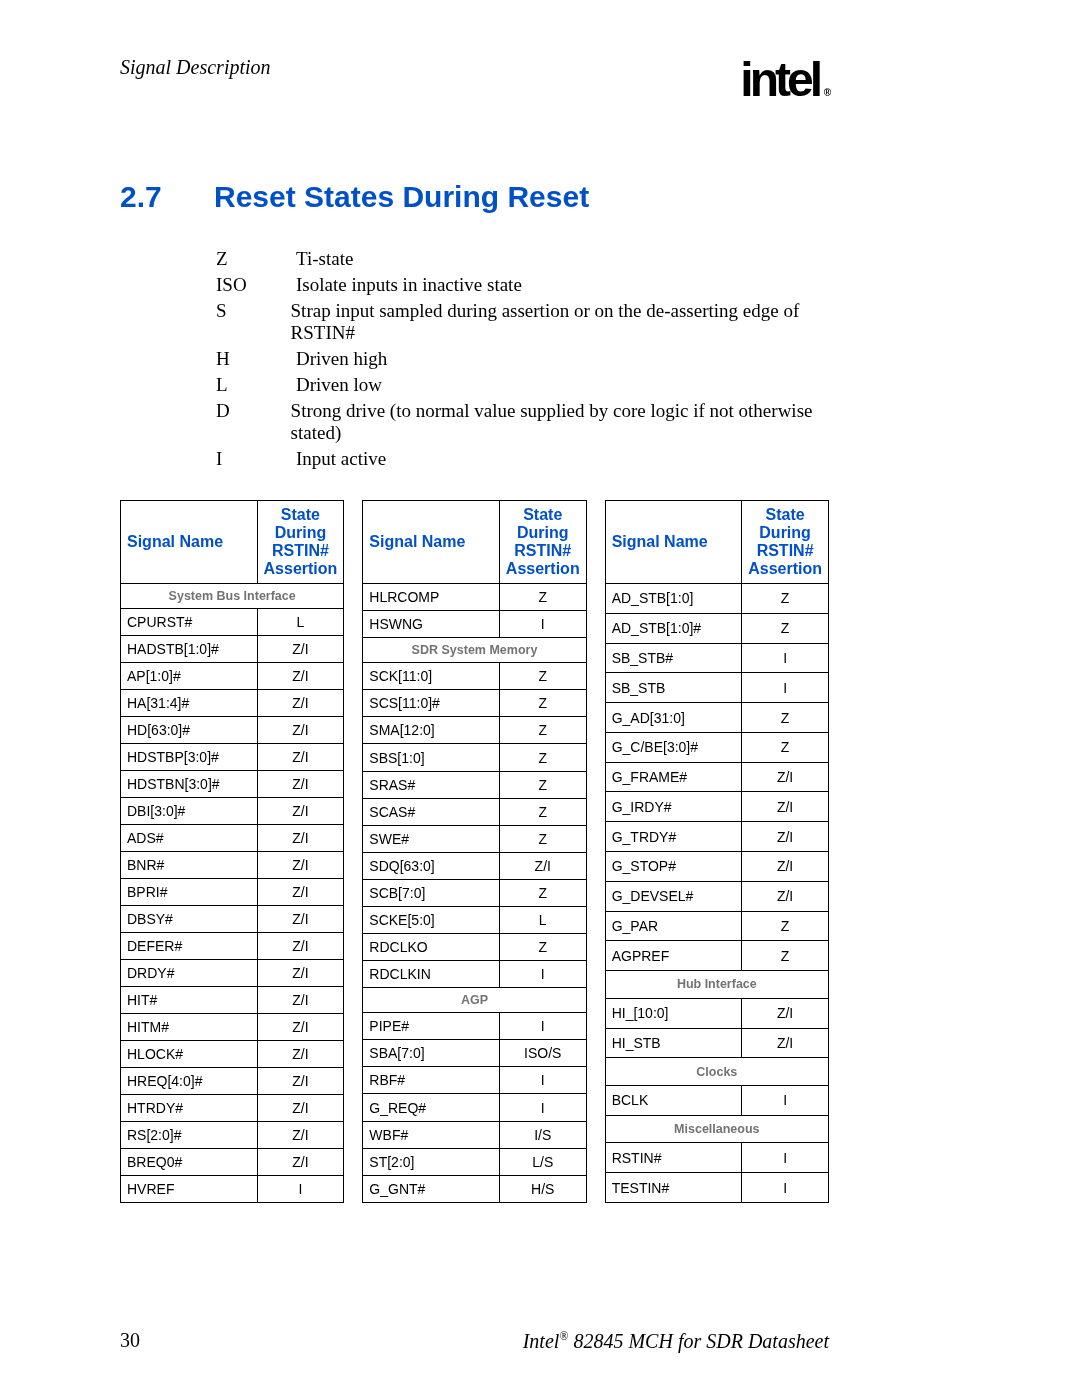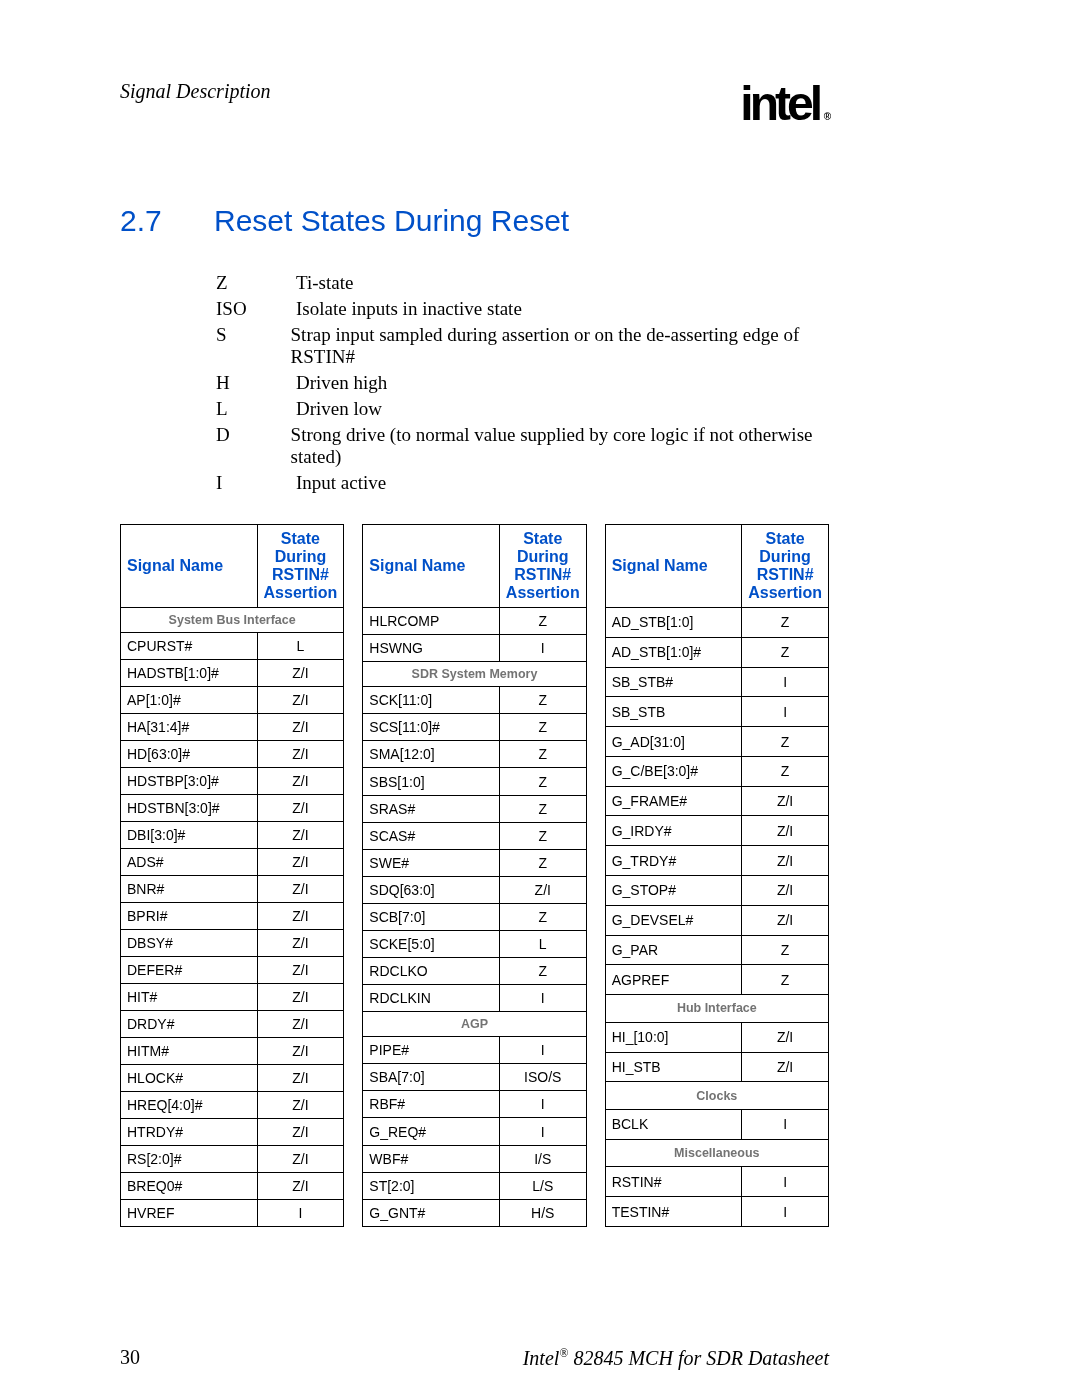--- a/index.html
+++ b/index.html
@@ -7,21 +7,21 @@
     padding: 0;
     background: #fff;
     font-family: "Times New Roman", Times, serif;
     color: #000;
   }
   .page {
     width: 925px;
     height: 1397px;
     position: relative;
     box-sizing: border-box;
-    padding: 80px 96px 40px 120px;
+    padding: 56px 96px 40px 120px;
     border-radius: 20px;
   }
   .header-row {
     display: flex;
     justify-content: space-between;
     align-items: flex-start;
   }
   .chapter-label {
     font-style: italic;
     font-size: 20px;
@@ -41,21 +41,21 @@
     position: absolute;
     right: -2px;
     bottom: 6px;
     letter-spacing: 0;
   }
   .section-heading {
     display: flex;
     margin-top: 76px;
     font-family: Arial, Helvetica, sans-serif;
     color: #0050c8;
-    font-weight: normal;
+    font-weight: bold;
     font-size: 30px;
   }
   .section-num { width: 94px; }
   .legend {
     margin-top: 34px;
     margin-left: 96px;
     font-size: 19px;
   }
   .legend-row { display: flex; margin-bottom: 4px; }
   .legend-key { width: 80px; }
@@ -87,21 +87,21 @@
   .sig-table td.col-name { width: 160px; }
   .sig-table td.col-state { text-align: center; }
   .sig-table .group-row td {
     color: #737373;
     font-weight: bold;
     text-align: center;
     font-size: 12.5px;
   }
   .footer-row {
     position: absolute;
-    bottom: 27px;
+    bottom: 44px;
     left: 120px;
     right: 96px;
     display: flex;
     justify-content: space-between;
     font-size: 20px;
     margin-top: 8px;
   }
   .footer-right { font-style: italic; }
   .footer-right .sup { font-size: 12px; vertical-align: super; }
 </style>
@@ -211,25 +211,25 @@
           </tr>
           <tr>
             <td class="col-name">DBSY#</td>
             <td class="col-state">Z/I</td>
           </tr>
           <tr>
             <td class="col-name">DEFER#</td>
             <td class="col-state">Z/I</td>
           </tr>
           <tr>
+            <td class="col-name">DRDY#</td>
+            <td class="col-state">Z/I</td>
+          </tr>
+          <tr>
             <td class="col-name">HIT#</td>
-            <td class="col-state">Z/I</td>
-          </tr>
-          <tr>
-            <td class="col-name">DRDY#</td>
             <td class="col-state">Z/I</td>
           </tr>
           <tr>
             <td class="col-name">HITM#</td>
             <td class="col-state">Z/I</td>
           </tr>
           <tr>
             <td class="col-name">HLOCK#</td>
             <td class="col-state">Z/I</td>
           </tr>

